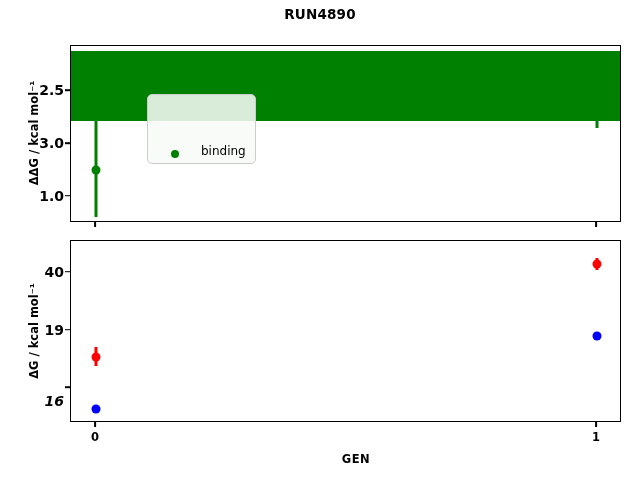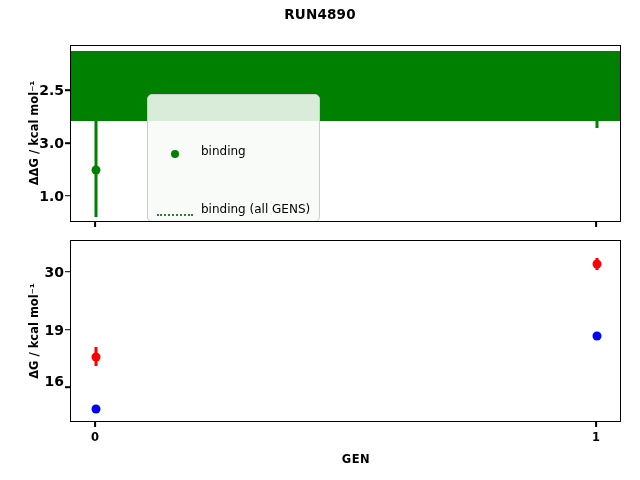--- a/index.html
+++ b/index.html
@@ -80,26 +80,20 @@
         <div class="band" style="top: 5.26786px; height: 69.5357px; background: rgb(0, 128, 0);"></div>
       </div>
 
     <div class="legend" id="legend-top">
       <div class="legend-row">
         <span class="legend-key">
             <span class="key-dot green"></span>
           </span>
         <span class="legend-text">binding</span>
       </div>
-      <div class="legend-row">
-        <span class="legend-key">
-            <span class="key-dash"></span>
-          </span>
-        <span class="legend-text">binding (all GENS)</span>
-      </div>
     </div>
   </div>
 
   <div class="ytick-col" id="ytc-top">
       <div class="ytick" style="top: 45.3036px;">2.5</div>
       <div class="ytickmark" style="top: 45.3036px; left: 27px;"></div>
       <div class="ytick" style="top: 97.9821px;">3.0</div>
       <div class="ytickmark" style="top: 97.9821px; left: 27px;"></div>
       <div class="ytick" style="top: 150.661px;">1.0</div>
       <div class="ytickmark" style="top: 150.661px; left: 27px;"></div>
@@ -114,25 +108,25 @@
         <div class="pt blue" style="left: 525.955px; top: 95.3333px;"></div>
         <div class="ebar red" style="left: 25.0455px; top: 106.311px; height: 19.0667px;"></div>
         <div class="pt red" style="left: 25.0455px; top: 115.556px;"></div>
         <div class="ebar red" style="left: 525.955px; top: 16.7556px; height: 12.1333px;"></div>
         <div class="pt red" style="left: 525.955px; top: 23.1111px;"></div>
       </div>
 
   </div>
 
   <div class="ytick-col" id="ytc-bot">
-      <div class="ytick" style="top: 31.7778px;">30</div>
+      <div class="ytick" style="top: 31.7778px;">40</div>
       <div class="ytickmark" style="top: 31.7778px; left: 27px;"></div>
       <div class="ytick" style="top: 89.5556px;">19</div>
       <div class="ytickmark" style="top: 89.5556px; left: 27px;"></div>
-      <div class="ytick" style="top: 141px;">16</div>
+      <div class="ytick" style="top: 161px; font-style: italic;">16</div>
       <div class="ytickmark" style="top: 147.333px; left: 27px;"></div>
     </div>
   <div class="ylabel" id="ylab-bot">ΔG / kcal mol⁻¹</div>
 
   <div id="xticks-top">
       <div class="xtickmark" style="left: 95.0455px; top: 222px;"></div>
       <div class="xtickmark" style="left: 595.955px; top: 222px;"></div>
     </div>
   <div id="xticks-bot">
       <div class="xtickmark" style="left: 95.0455px; top: 422px;"></div>

